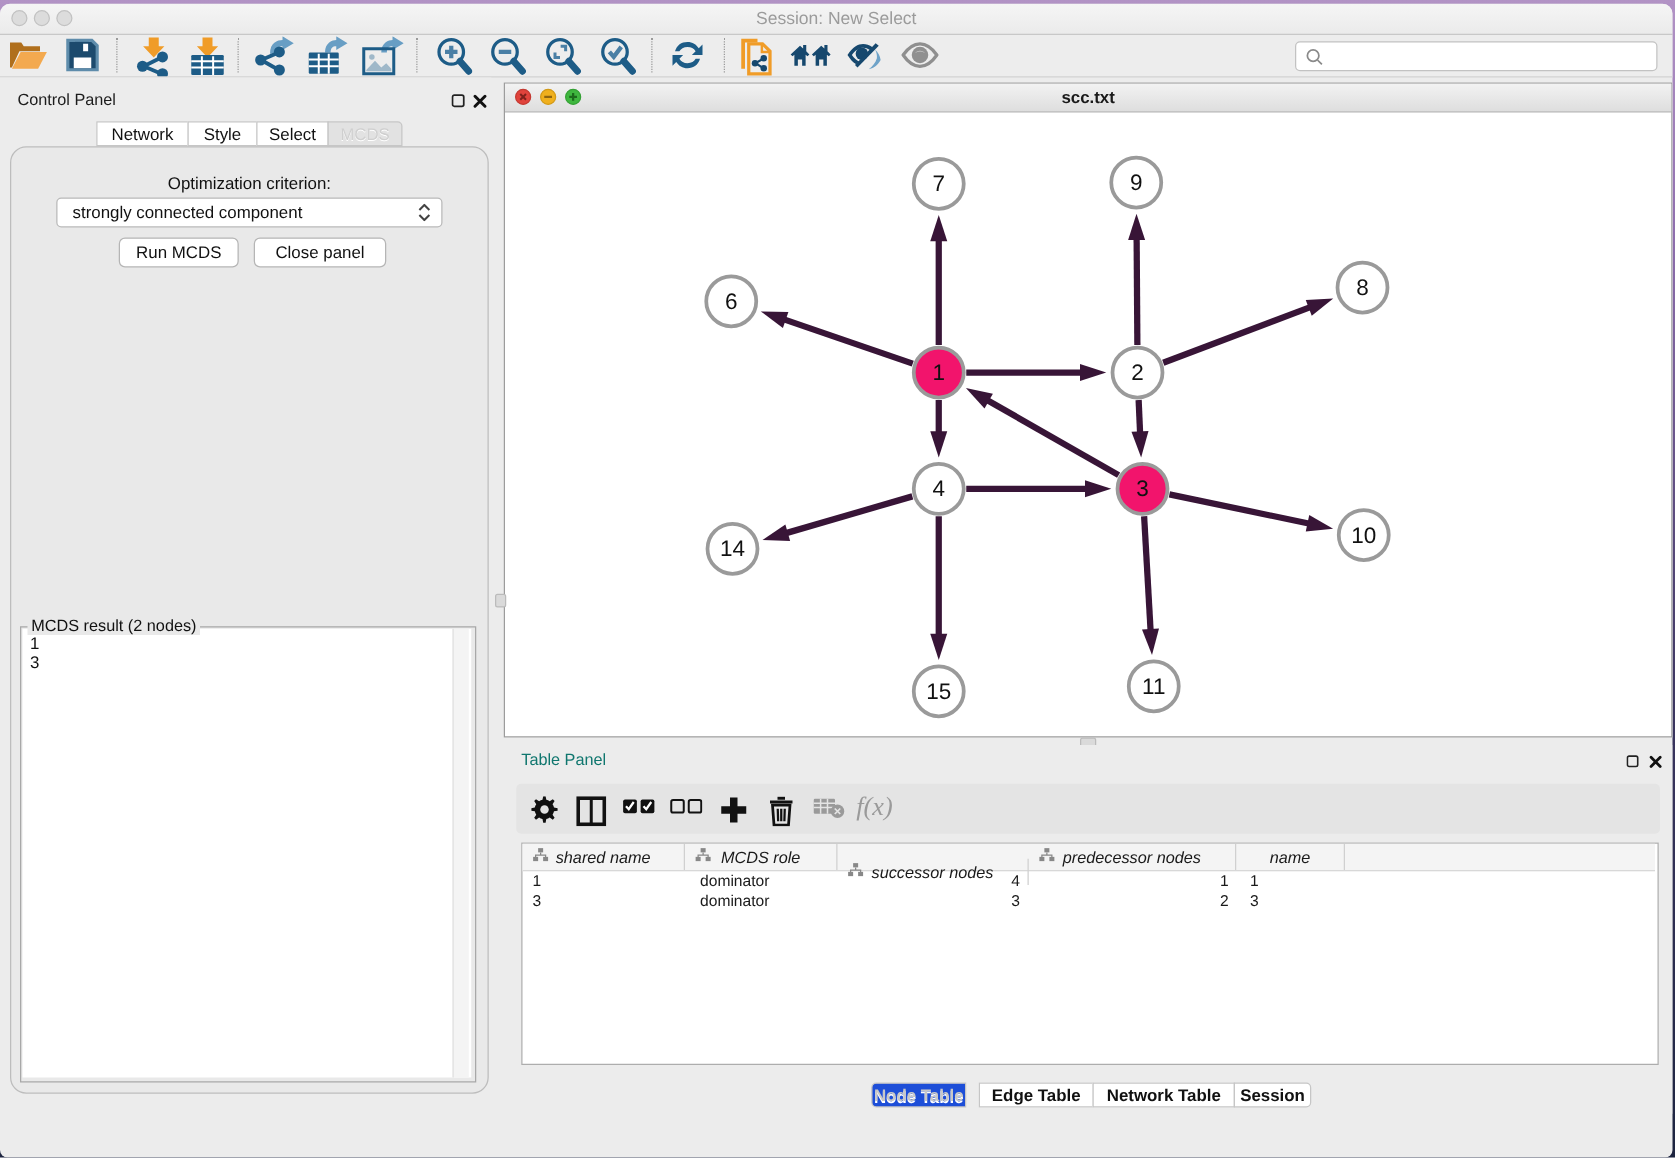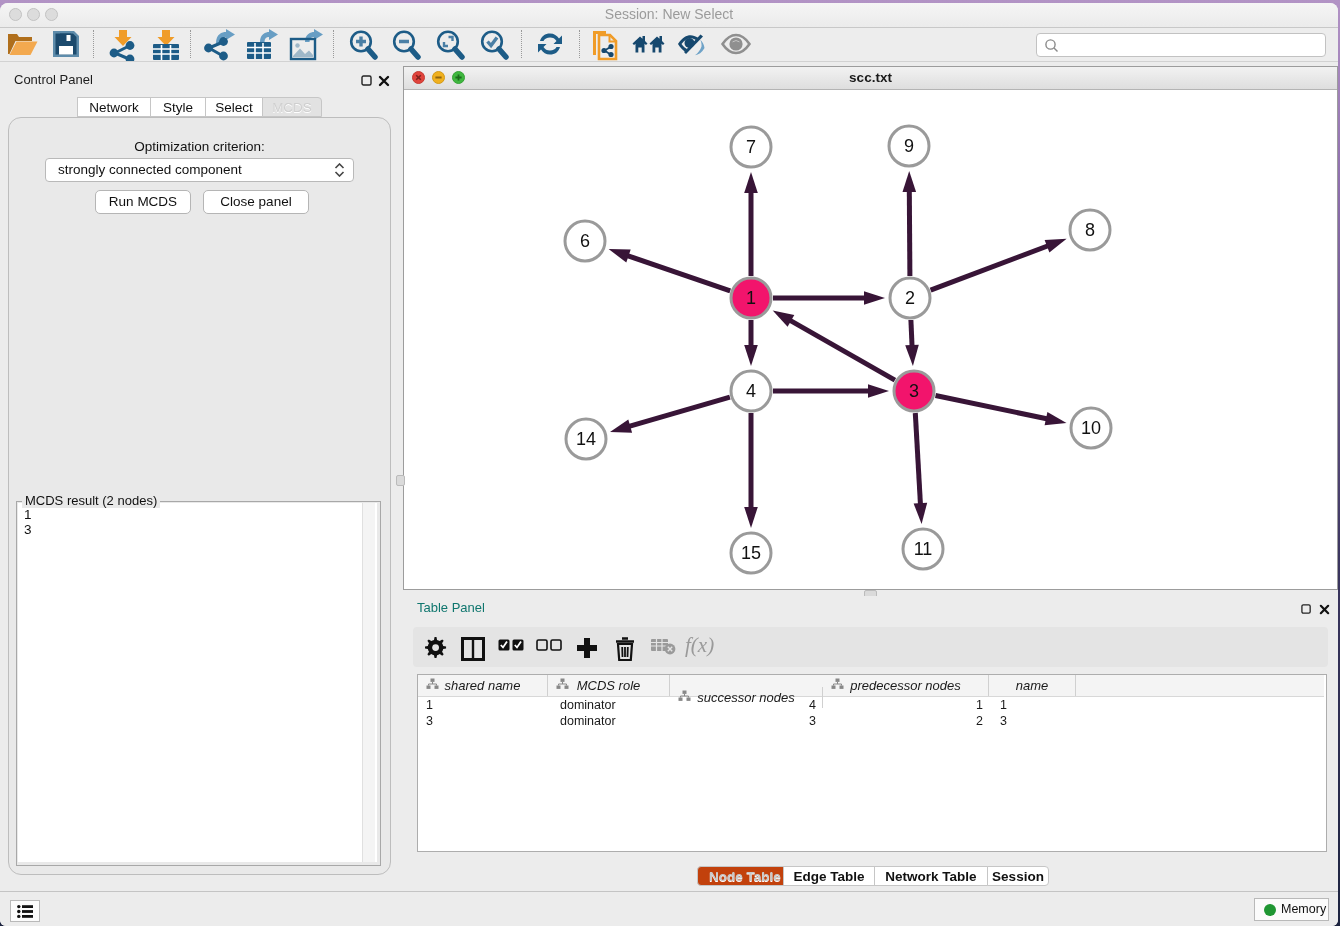--- a/index.html
+++ b/index.html
@@ -379,36 +379,20 @@
 <div class="tcell" style="left:252px;top:22px;width:146px;text-align:right;">4</div>
 <div class="tcell" style="left:405px;top:22px;width:160px;text-align:right;">1</div>
 <div class="tcell" style="left:582px;top:22px;">1</div>
 <div class="tcell" style="left:8px;top:38px;">3</div>
 <div class="tcell" style="left:142px;top:38px;">dominator</div>
 <div class="tcell" style="left:252px;top:38px;width:146px;text-align:right;">3</div>
 <div class="tcell" style="left:405px;top:38px;width:160px;text-align:right;">2</div>
 <div class="tcell" style="left:582px;top:38px;">3</div>
     </div>
     <div id="tp-tabs">
-      <div class="tptab" style="left:294px;width:96px;background:#c2410c;color:#c8c8c8;text-shadow:0 1px 0 #fff;border-radius:4px 0 0 4px;">Node Table</div>
+      <div class="tptab" style="left:294px;width:76px;background:#1d4ed8;color:#c8c8c8;text-shadow:0 1px 0 #fff;border-radius:4px 0 0 4px;">Node Table</div>
       <div class="tptab" style="left:380px;width:92px;">Edge Table</div>
       <div class="tptab" style="left:471px;width:114px;">Network Table</div>
       <div class="tptab" style="left:584px;width:62px;border-radius:0 4px 4px 0;">Session</div>
     </div>
   </div>
 
-  <div id="statusbar">
-    <div class="abs" style="left:10px;top:8px;width:28px;height:20px;background:#fbfbfb;border:1px solid #b9b9b9;">
-      <svg width="17" height="15" style="position:absolute;left:6px;top:3px" viewBox="0 0 17 15">
-        <circle cx="1.8" cy="2.6" r="1.7" fill="#111"></circle>
-          <rect x="5" y="1.2" width="11" height="2.8" fill="#111"></rect>
-        <circle cx="1.8" cy="7.5" r="1.7" fill="#111"></circle>
-          <rect x="5" y="6.1" width="11" height="2.8" fill="#111"></rect>
-        <circle cx="1.8" cy="12.4" r="1.7" fill="#111"></circle>
-          <rect x="5" y="11" width="11" height="2.8" fill="#111"></rect>
-      </svg>
-    </div>
-    <div class="abs" style="left:1254px;top:6px;width:73px;height:21px;background:#fbfbfb;border:1px solid #b9b9b9;font-size:12.5px;color:#111;">
-      <div class="abs" style="left:9px;top:5px;width:12px;height:12px;border-radius:50%;background:#1f9632;"></div>
-      <div class="abs" style="left:26px;top:3px;">Memory</div>
-    </div>
-  </div>
 </div>
 
 </body></html>

